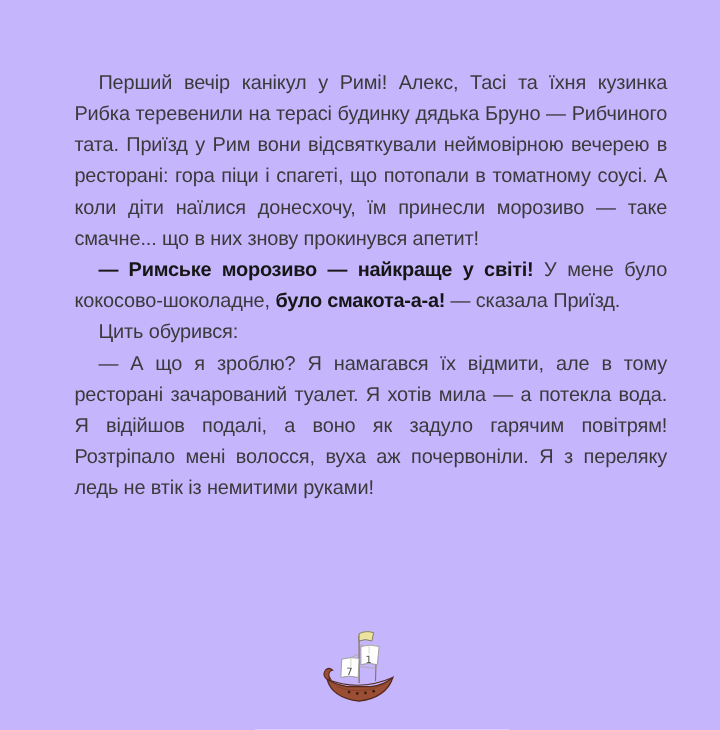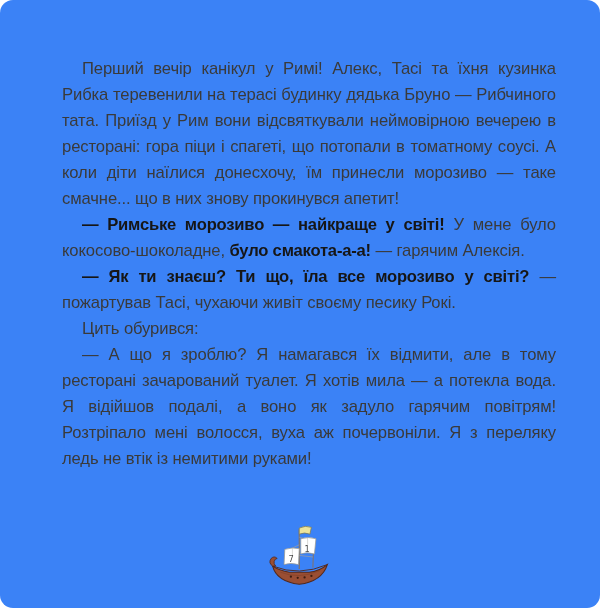--- a/index.html
+++ b/index.html
@@ -10,22 +10,21 @@
   body {
     width: 600px;
     height: 608px;
     position: relative;
     overflow: hidden;
     font-family: "Liberation Sans", "DejaVu Sans", sans-serif;
   }
   .page {
     position: absolute;
     inset: 0;
-    background: #3b82f6;
-    border-radius: 13px;
+    background: #c4b5fd;
   }
   .text-block {
     position: absolute;
     left: 62px;
     top: 56px;
     width: 494px;
     color: #3a3a3a;
     font-size: 16.6px;
     line-height: 26px;
     text-align: justify;
@@ -59,22 +58,21 @@
     fill: #4b4b4b;
   }
 </style>
 </head>
 <body>
 
 <div class="page">
 
   <div class="text-block">
       <p class="para"><span>Перший вечір канікул у Римі! Алекс, Тасі та їхня кузинка Рибка теревенили на терасі будинку дядька Бруно — Рибчиного тата. Приїзд у Рим вони відсвяткували неймовірною вечерею в ресторані: гора піци і спагеті, що потопали в томатному соусі. А коли діти наїлися донесхочу, їм принесли морозиво — таке смачне... що в них знову прокинувся апетит!</span></p>
-      <p class="para"><span class="bold">— Римське морозиво — найкраще у світі!</span><span> У мене було кокосово-шоколадне, </span><span class="bold">було смакота-а-а!</span><span> — гарячим Алексія.</span></p>
-      <p class="para"><span class="bold">— Як ти знаєш? Ти що, їла все морозиво у світі?</span><span> — пожартував Тасі, чухаючи живіт своєму песику Рокі.</span></p>
+      <p class="para"><span class="bold">— Римське морозиво — найкраще у світі!</span><span> У мене було кокосово-шоколадне, </span><span class="bold">було смакота-а-а!</span><span> — сказала Приїзд.</span></p>
       <p class="para"><span>Цить обурився:</span></p>
       <p class="para"><span>— А що я зроблю? Я намагався їх відмити, але в тому ресторані зачарований туалет. Я хотів мила — а потекла вода. Я відійшов подалі, а воно як задуло гарячим повітрям! Розтріпало мені волосся, вуха аж почервоніли. Я з переляку ледь не втік із немитими руками!</span></p>
     </div>
 
   <div class="ship-wrap">
     <svg viewBox="0 0 92 100" xmlns="http://www.w3.org/2000/svg">
 
       <g>
         <line x1="45" y1="10" x2="45" y2="62" stroke="#8c7055" stroke-width="1.4"></line>
         <line x1="64" y1="24" x2="63" y2="60" stroke="#8c7055" stroke-width="1.2"></line>

